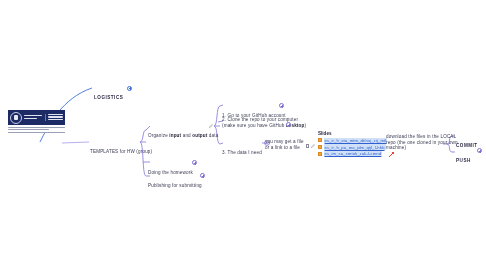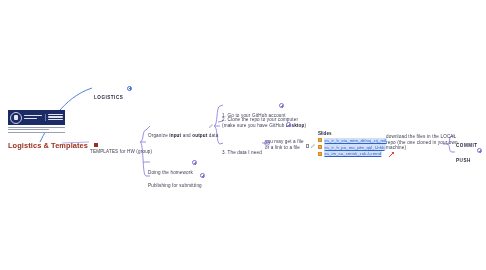--- a/index.html
+++ b/index.html
@@ -267,24 +267,20 @@
           <i></i>
             <i></i>
             <i></i>
         </span>
       </div>
       <div class="logo-caption">
         <i class="c1"></i>
           <i class="c2"></i>
       </div>
     </div>
-    <div id="root-title">
-      <span class="root-line">Logistics &amp; Templates</span>
-      <span class="collapse-sq"></span>
-    </div>
   </div>
 
   <div class="node" id="logistics-node">
     <span class="lbl-cap">LOGISTICS</span>
     <span class="badge blue" style="left:33px; top:0.5px;"></span>
   </div>
 
   <div class="node" id="templates-node">
     <span class="lbl">TEMPLATES for HW (group)</span>
   </div>

